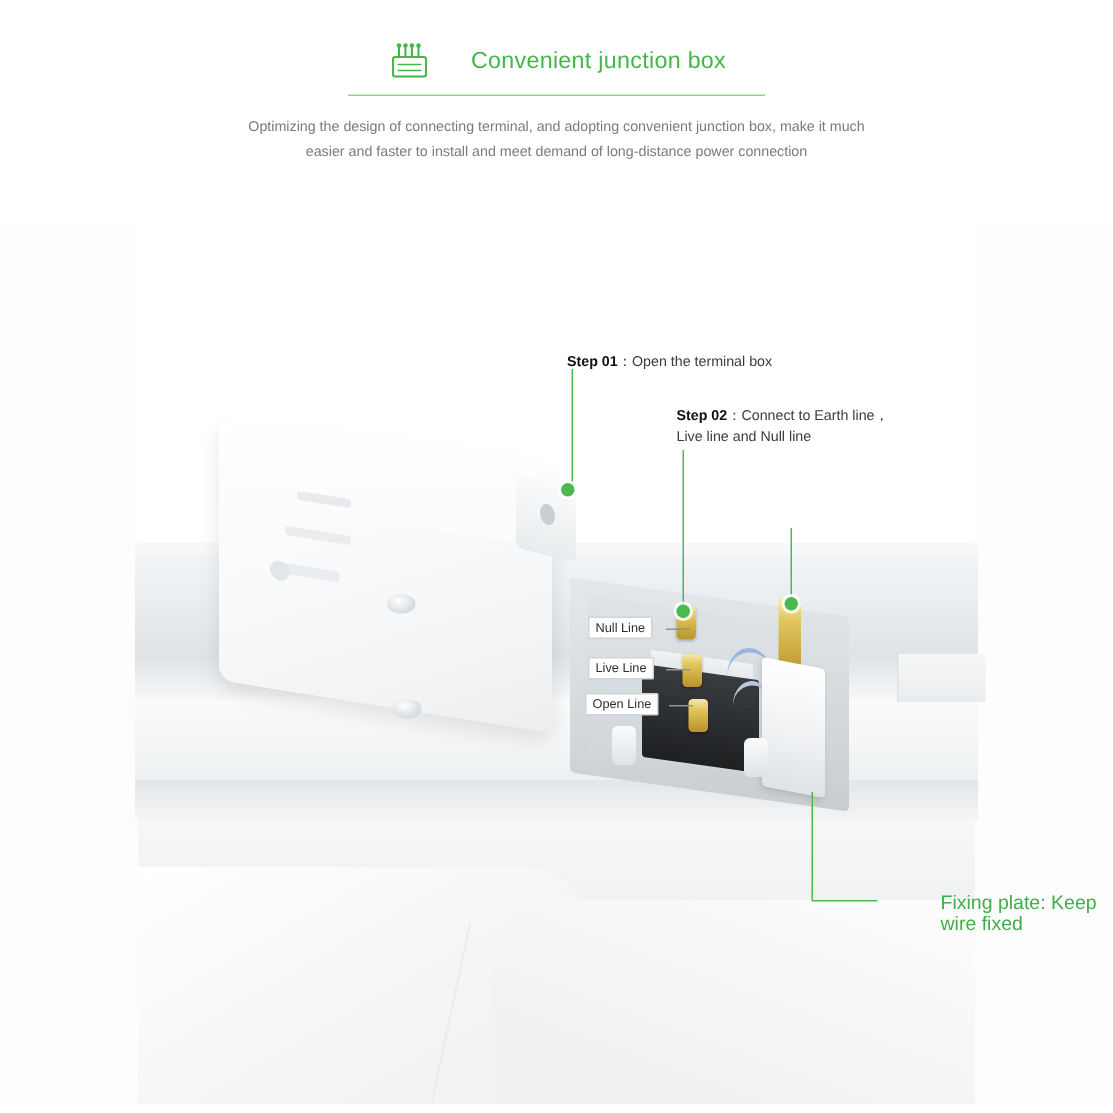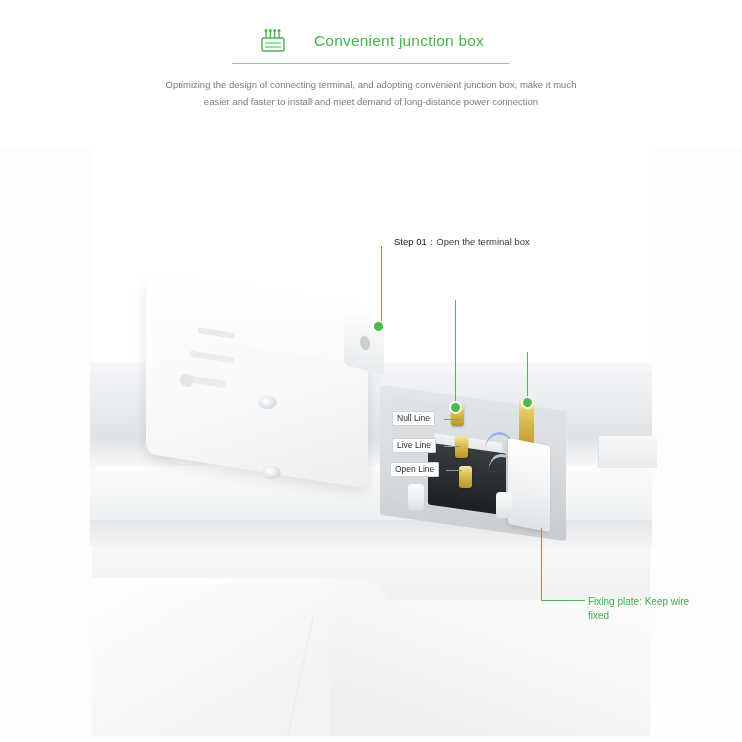--- a/index.html
+++ b/index.html
@@ -342,27 +342,27 @@
   
   .callout {
     position: absolute;
     font-size: 9.5px;
     line-height: 14px;
     color: #3b3b3b;
     white-space: nowrap;
   }
   .callout b {
     color: #111;
-    font-weight: normal;
-    margin-left: 16px;
+    font-weight: bold;
   }
   .callout.wrap { white-space: normal; }
   .callout.green {
     color: #3fae48;
-    font-size: 10px;
+    font-size: 13px;
+    margin-left: 39px;
   }
   .dot {
     position: absolute;
     width: 9px;
     height: 9px;
     border-radius: 50%;
     background: #4cb950;
     box-shadow: 0 0 0 2px rgba(255,255,255,.85);
   }
   .leader {
@@ -466,20 +466,23 @@
 
   <div class="tag" style="left:390px; top:462px;">Open Line</div>
   <div class="tag-line" style="left:446px; top:470px; width:16px;"></div>
 
   <div class="callout" style="left:378px; top:235px;">
     <b>Step 01</b><span>：</span><span>Open the terminal box</span>
   </div>
   <div class="leader" style="left:381px; top:246px; width:1px; height:80px;"></div>
   <div class="dot" style="left:374px; top:322px;"></div>
 
+  <div class="callout wrap" style="left:451px; top:271px; width:152px;">
+    <b>Step 02</b><span>：</span><span>Connect to Earth line，Live line and Null line</span>
+  </div>
   <div class="leader" style="left:455px; top:300px; width:1px; height:106px;"></div>
   <div class="dot" style="left:451px; top:403px;"></div>
 
   <div class="leader" style="left:527px; top:352px; width:1px; height:48px;"></div>
   <div class="dot" style="left:523px; top:398px;"></div>
 
   <div class="callout green wrap" style="left:588px; top:595px; width:110px;">Fixing plate: Keep wire fixed</div>
   <div class="leader" style="left:541px; top:528px; width:1px; height:72px;"></div>
   <div class="leader" style="left:541px; top:600px; width:44px; height:1px;"></div>
 

